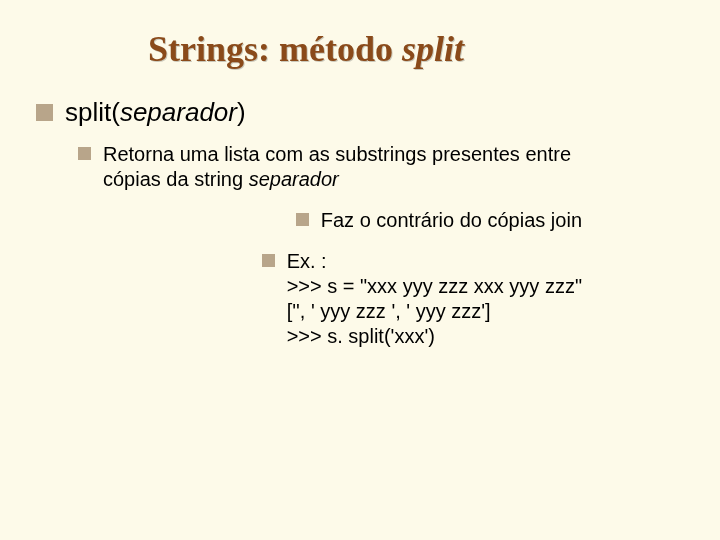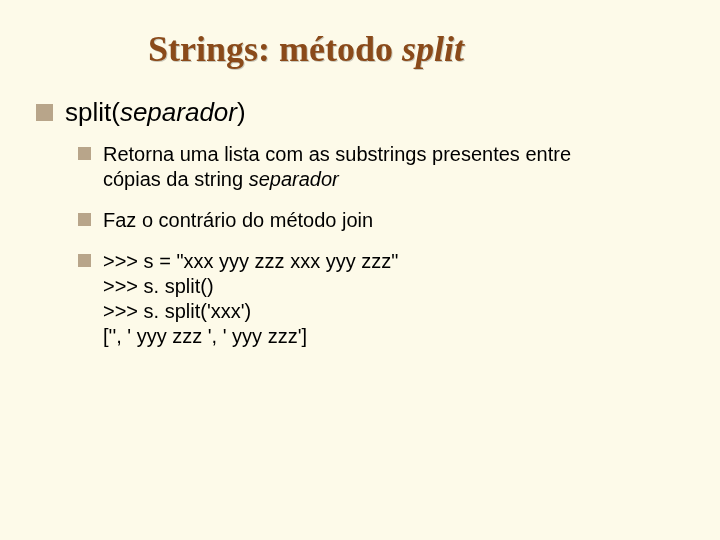--- a/index.html
+++ b/index.html
@@ -54,20 +54,21 @@
   }
   .lvl1 .italic { font-style: italic; }
 
   .lvl2-wrap {
     margin-left: 48px;
   }
   .lvl2 {
     display: flex;
     align-items: flex-start;
     margin-bottom: 16px;
+    justify-content: flex-end;
   }
   .lvl2 .sq {
     width: 13px;
     height: 13px;
     background: #b8a58a;
     flex: 0 0 13px;
     margin-top: 5px;
     margin-right: 12px;
   }
   .lvl2 .txt {
@@ -99,30 +100,30 @@
     <div class="lvl2">
       <div class="sq"></div>
       <div class="txt">
         <span>Retorna uma lista com as substrings presentes entre cópias da string </span><span class="italic">separador</span><span></span>
       </div>
     </div>
 
     <div class="lvl2">
       <div class="sq"></div>
       <div class="txt">
-        <span>Faz o contrário do método join</span><span class="italic"></span><span></span>
+        <span>Faz o contrário do cópias join</span><span class="italic"></span><span></span>
       </div>
     </div>
 
 
     <div class="lvl2">
       <div class="sq"></div>
       <div class="txt">
+        <span class="line">Ex. :</span>
         <span class="line">&gt;&gt;&gt; s = "xxx yyy zzz  xxx  yyy zzz"</span>
-        <span class="line">&gt;&gt;&gt; s. split()</span>
+        <span class="line">['', ' yyy zzz  ', '  yyy zzz']</span>
         <span class="line">&gt;&gt;&gt; s. split('xxx')</span>
-        <span class="line">['', ' yyy zzz  ', '  yyy zzz']</span>
       </div>
     </div>
 
   </div>
 
 </div>
 
 </body></html>

